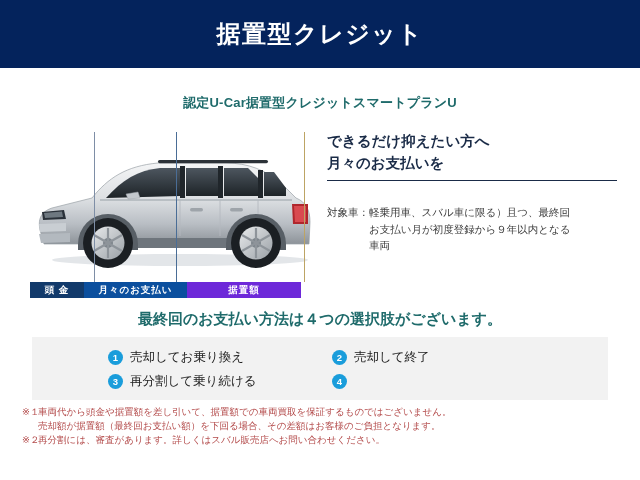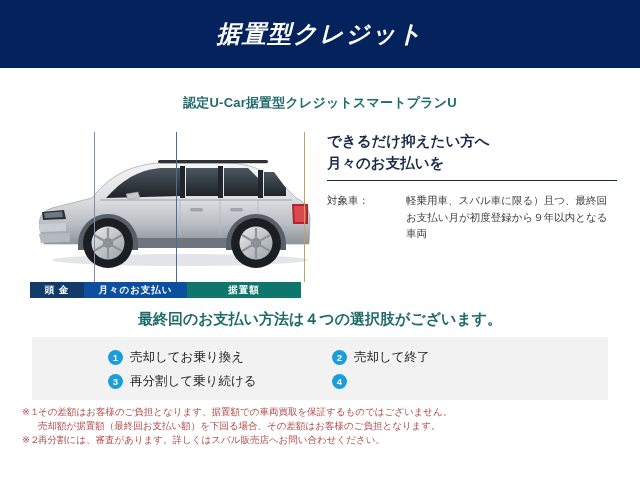--- a/index.html
+++ b/index.html
@@ -9,21 +9,21 @@
     font-family:"Liberation Sans","DejaVu Sans",sans-serif;
     overflow:hidden;
     position:relative;
   }
   .page{position:relative;width:640px;height:480px;}
 
   
   .header{
     position:absolute;left:0;top:0;width:640px;height:68px;
     background:#04235c;
-    display:flex;align-items:center;justify-content:center;font-style:italic;
+    display:flex;align-items:center;justify-content:center;
   }
   .header-title{
     color:#ffffff;font-size:24px;font-weight:bold;letter-spacing:1.5px;
   }
 
   
   .plan-title{
     position:absolute;left:0;top:94px;width:640px;
     text-align:center;
     color:#1f6b6b;
@@ -53,39 +53,38 @@
     position:absolute;left:0;top:150px;width:288px;height:16px;
     display:flex;
   }
   .seg{
     height:16px;display:flex;align-items:center;justify-content:center;
     font-size:9.5px;font-weight:bold;color:#ffffff;letter-spacing:1px;
     box-sizing:border-box;
   }
   .seg-1{width:54px;background:#123a6b;}
   .seg-2{width:103px;background:#0b4f9e;}
-  .seg-3{width:114px;background:#0f766e;}
+  .seg-3{width:114px;background:#6d28d9;}
 
   
   .right-col{
     position:absolute;left:327px;top:130px;width:292px;
   }
   .rc-head{
     color:#1a2b47;font-size:14.5px;font-weight:bold;line-height:1.55;
   }
   .rc-rule{
     margin:5px 0 7px 0;height:1.5px;background:#1a2b47;width:290px;
   }
   .rc-body{
     color:#1a1a1a;font-size:13px;line-height:1.55;
   }
   .rc-note{
-    margin-top:11px;color:#3a3a3a;font-size:10.5px;line-height:1.55;
+    margin-top:23px;color:#3a3a3a;font-size:10.5px;line-height:1.55;
     display:flex;
-    gap:37px;
   }
   .rc-note-label{white-space:nowrap;}
   .rc-note-lines{}
 
   
   .options-head{
     position:absolute;left:0;top:310px;width:640px;text-align:center;
     color:#1f6b6b;font-size:15px;font-weight:bold;
   }
 
@@ -263,21 +262,21 @@
       </div>
       <div class="opt">
         <div class="opt-num">4</div>
       </div>
     </div>
   </div>
 
   <div class="footnotes">
     <div class="fn-row">
       <div class="fn-mark">※１</div>
-      <div class="fn-text">その差額はお客様のご負担となります、据置額での車両買取を保証するものではございません。</div>
+      <div class="fn-text">車両代から頭金や据置額を差し引いて、据置額での車両買取を保証するものではございません。</div>
     </div>
     <div class="fn-indent">売却額が据置額（最終回お支払い額）を下回る場合、その差額はお客様のご負担となります。</div>
     <div class="fn-row">
       <div class="fn-mark">※２</div>
       <div class="fn-text">再分割には、審査があります。詳しくはスバル販売店へお問い合わせください。</div>
     </div>
   </div>
 
 </div>
 

